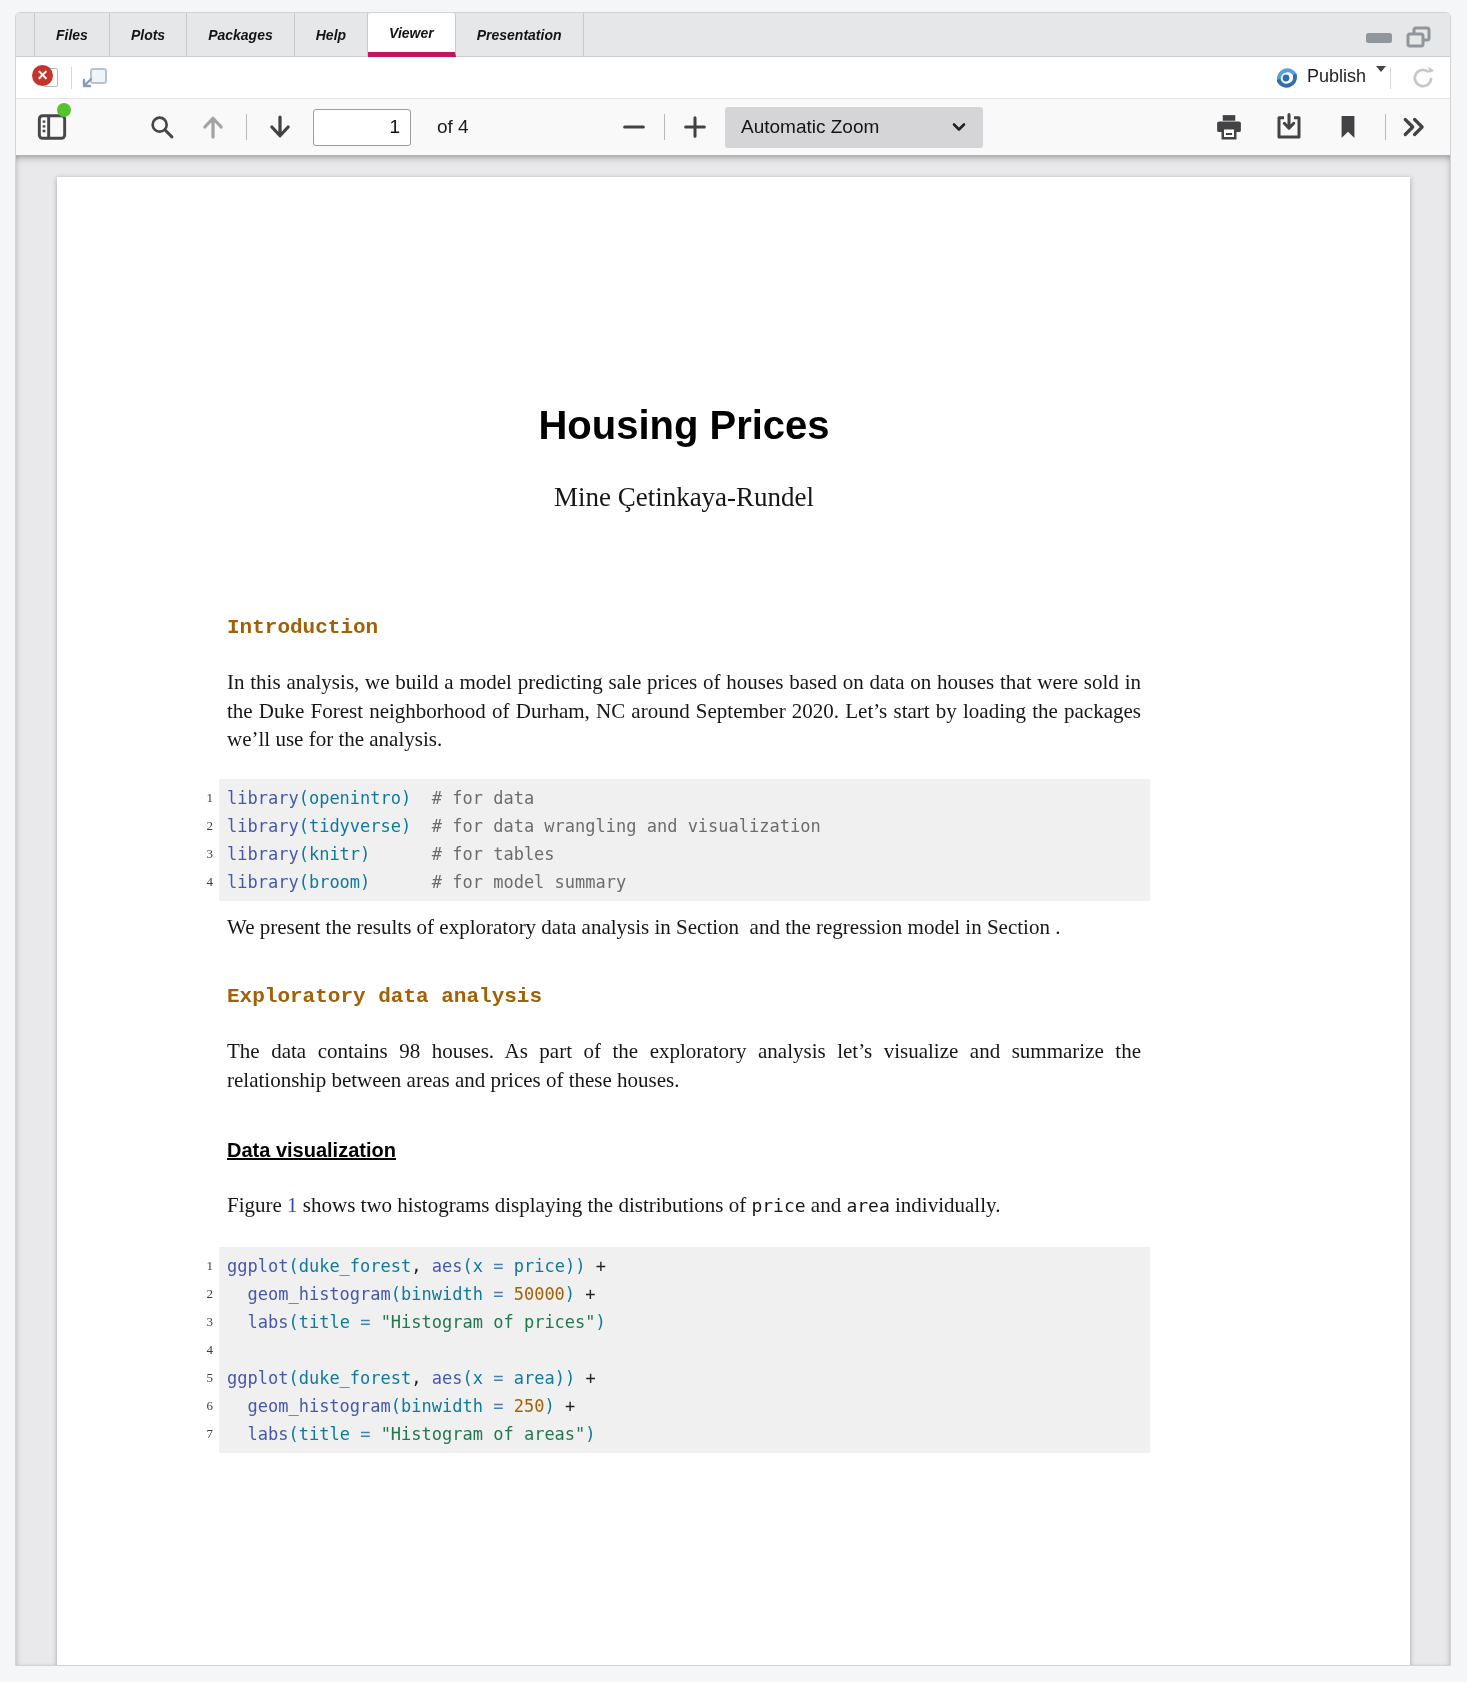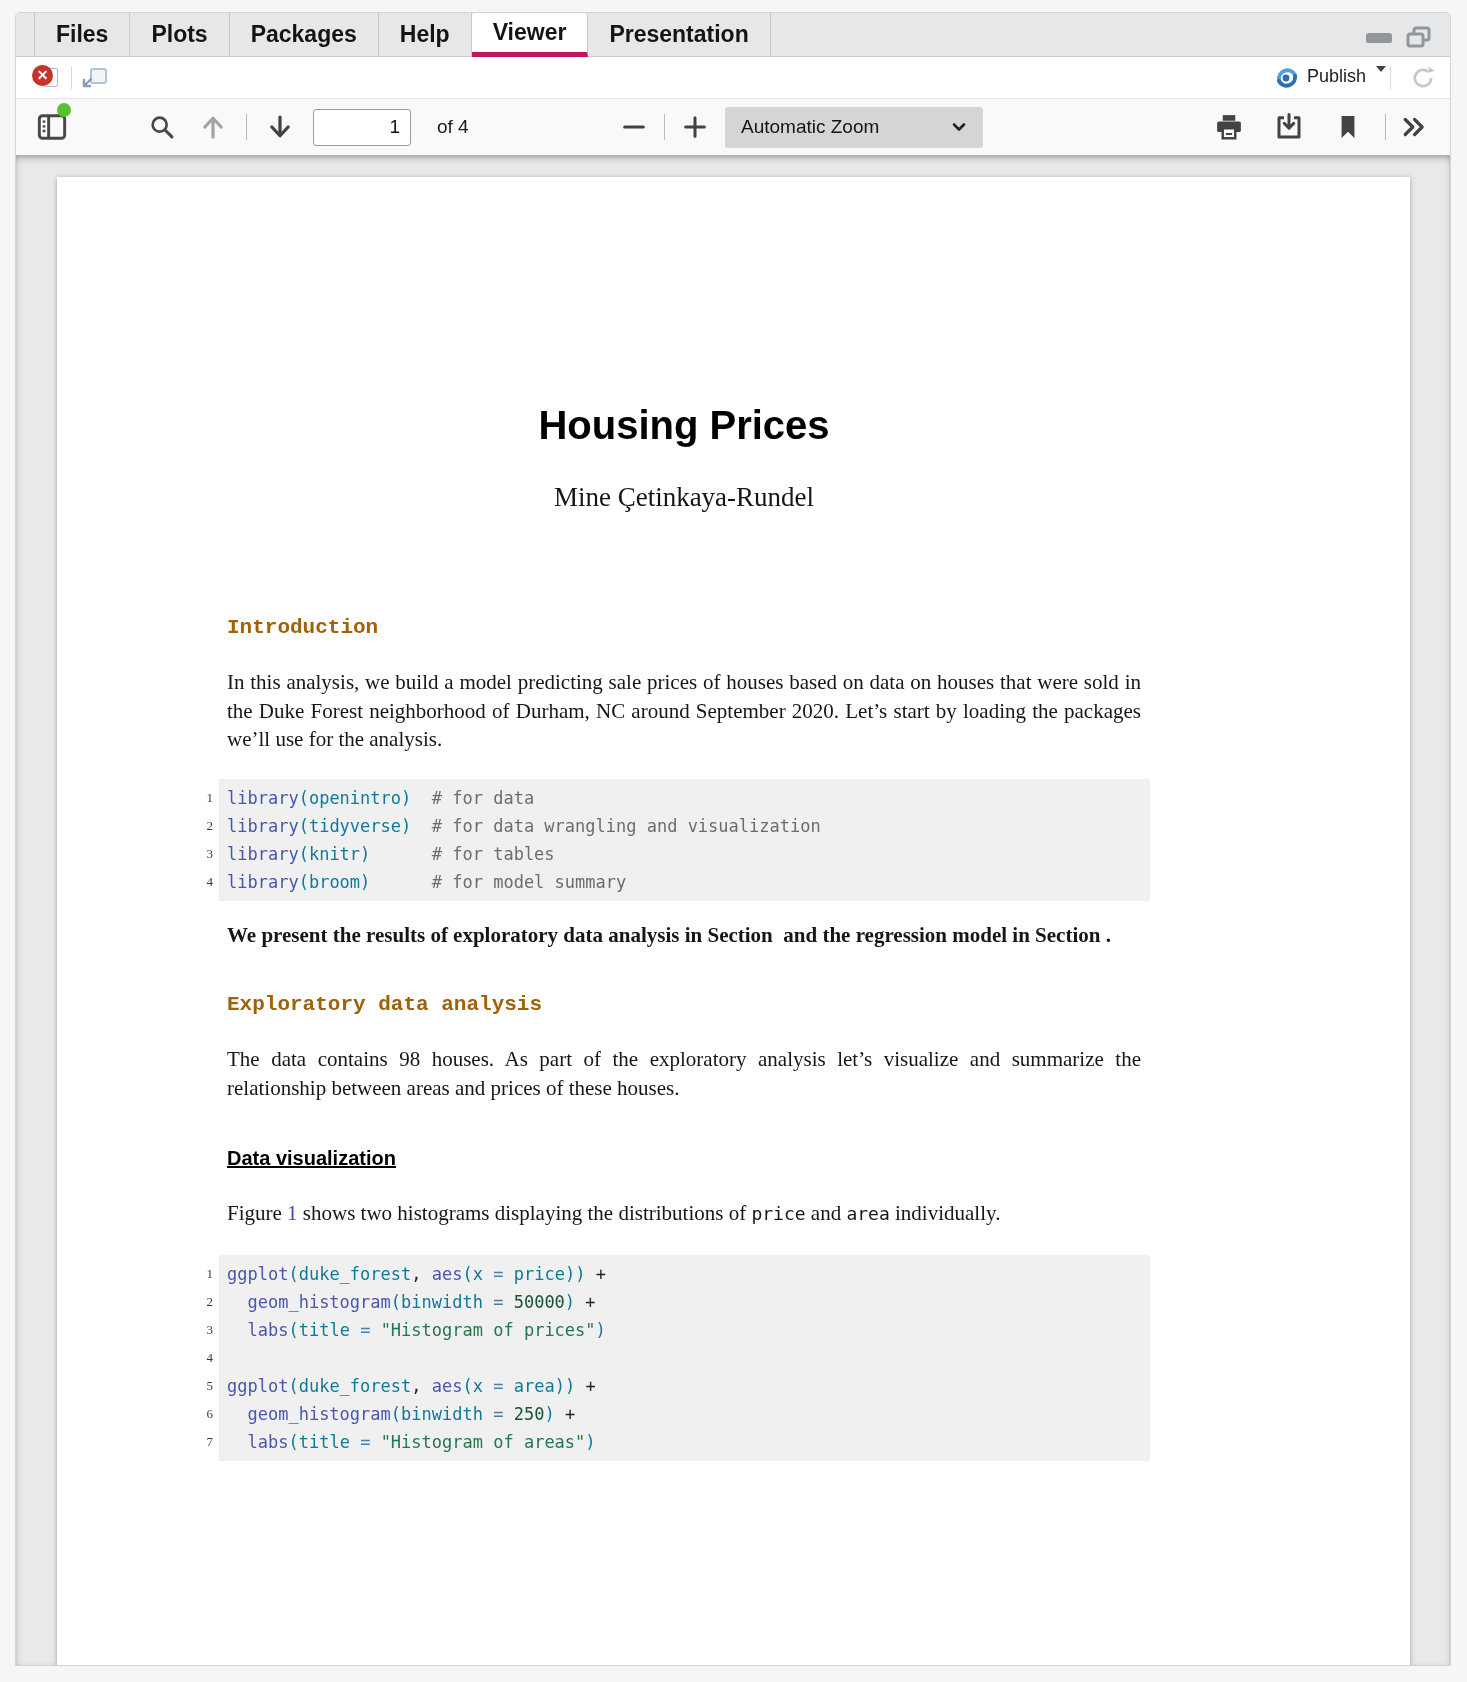--- a/index.html
+++ b/index.html
@@ -5,22 +5,22 @@
   * { margin:0; padding:0; box-sizing:border-box; }
   html,body { width:1467px; height:1682px; }
   body { font-family:"Liberation Sans", sans-serif; background:#f5f6f8; position:relative; overflow:hidden; }
 
   .pane { position:absolute; left:15px; top:12px; width:1436px; height:1654px;
           background:#fff; border:1px solid #d2d3d5; border-radius:5px 5px 0 0; overflow:hidden;
           display:flex; flex-direction:column; }
 
   
   .tabstrip { height:44px; background:#e6e7e8; border-bottom:1px solid #cbcccd; display:flex; position:relative; flex-shrink:0; }
-  .tab { padding:8px 21px; display:flex; align-items:center; font-size:23px; font-weight:bold; color:#141414;
-         border-right:1px solid #c9cacc; cursor:pointer; }
+  .tab { padding:8px 21px; display:flex; align-items:center; font-size:14px; font-weight:bold; color:#141414;
+         border-right:1px solid #c9cacc; cursor:pointer;font-style:italic; }
   .tab:first-child { margin-left:18px; border-left:1px solid #c9cacc; }
   .tab.active { background:#fff; border-bottom:5px solid #be185d; margin-bottom:-1px; border-radius:3px 3px 0 0; }
   .pane-btns { position:absolute; right:18px; top:13px; display:flex; gap:14px; align-items:center; }
   .icon-min { width:26px; height:10px; background:#8f969c; border-radius:2.5px; }
 
   
   .toolbar2 { height:42px; background:#fff; border-bottom:1px solid #e4e4e4; display:flex; align-items:center; padding:0 16px; position:relative; flex-shrink:0; }
   .vsep { width:1px; height:22px; background:#d9d9d9; margin:0 9px; }
   .tb-btn { display:flex; align-items:center; cursor:pointer; }
   .close-wrap { position:relative; width:30px; height:28px; }
@@ -51,32 +51,32 @@
   .pdfpage { position:absolute; left:41px; top:21px; width:1353px; height:1620px; background:#fff;
              box-shadow:0 1px 5px rgba(0,0,0,.3); }
   .page-inner { margin-left:170px; width:914px; font-family:"Liberation Serif","DejaVu Serif",serif; color:#161616; }
 
   .doc-title { padding-top:226px; text-align:center; font-family:"Liberation Sans",sans-serif; font-weight:bold; font-size:40px; color:#000; }
   .doc-author { margin-top:34px; text-align:center; font-size:27px; }
   .h2 { font-family:Liberation Mono, monospace; font-weight:bold; font-size:21px; color:#a16207; }
   .h3 { font-family:"Liberation Sans",sans-serif; font-weight:bold; font-size:20px; color:#000; }
   .h2-intro { margin-top:103px; }
   .para { font-size:21px; line-height:28.5px; text-align:justify; margin-top:29px; }
-  .para-tight { margin-top:20px;font-weight:bold; }
+  .para-tight { margin-top:12px; }
   .rt-link { color:#3344cc; cursor:pointer; }
   .rt-code { font-family:"DejaVu Sans Mono",monospace; font-size:18px; }
 
   .codeblock { background:#f0f0f1; margin-left:-8px; width:931px; padding:5px 0 5px 8px; }
   .cb1 { margin-top:25px; } .cb2 { margin-top:26px; }
   .mt-h2 { margin-top:44px; } .mt-h3 { margin-top:45px;text-decoration:underline; }
   .code-line { position:relative; height:28px; line-height:28px; }
   .code-line .ln { position:absolute; left:-52px; width:38px; text-align:right; font-family:"Liberation Serif",serif; font-size:13px; color:#3c3c3c; }
   .code-line .ct { white-space:pre; font-family:"DejaVu Sans Mono",monospace; font-size:17px; }
   .tk-fu { color:#4758AB; } .tk-id { color:#0E7A9B; } .tk-pu { color:#0E7A9B; }
-  .tk-op { color:#4a7fae; } .tk-dv { color:#14532d;text-align:center; } .tk-st { color:#20794D; }
+  .tk-op { color:#4a7fae; } .tk-dv { color:#a16207;text-align:center; } .tk-st { color:#20794D; }
   .tk-co { color:#6C6C6C; } .tk-n { color:#222; }
 
   svg { display:block; }
   .green-dot { position:absolute; left:25px; top:-4px; width:14px; height:14px; border-radius:50%; background:#54c32f; }
 </style>
 </head>
 <body>
 
 <div class="pane">
 

